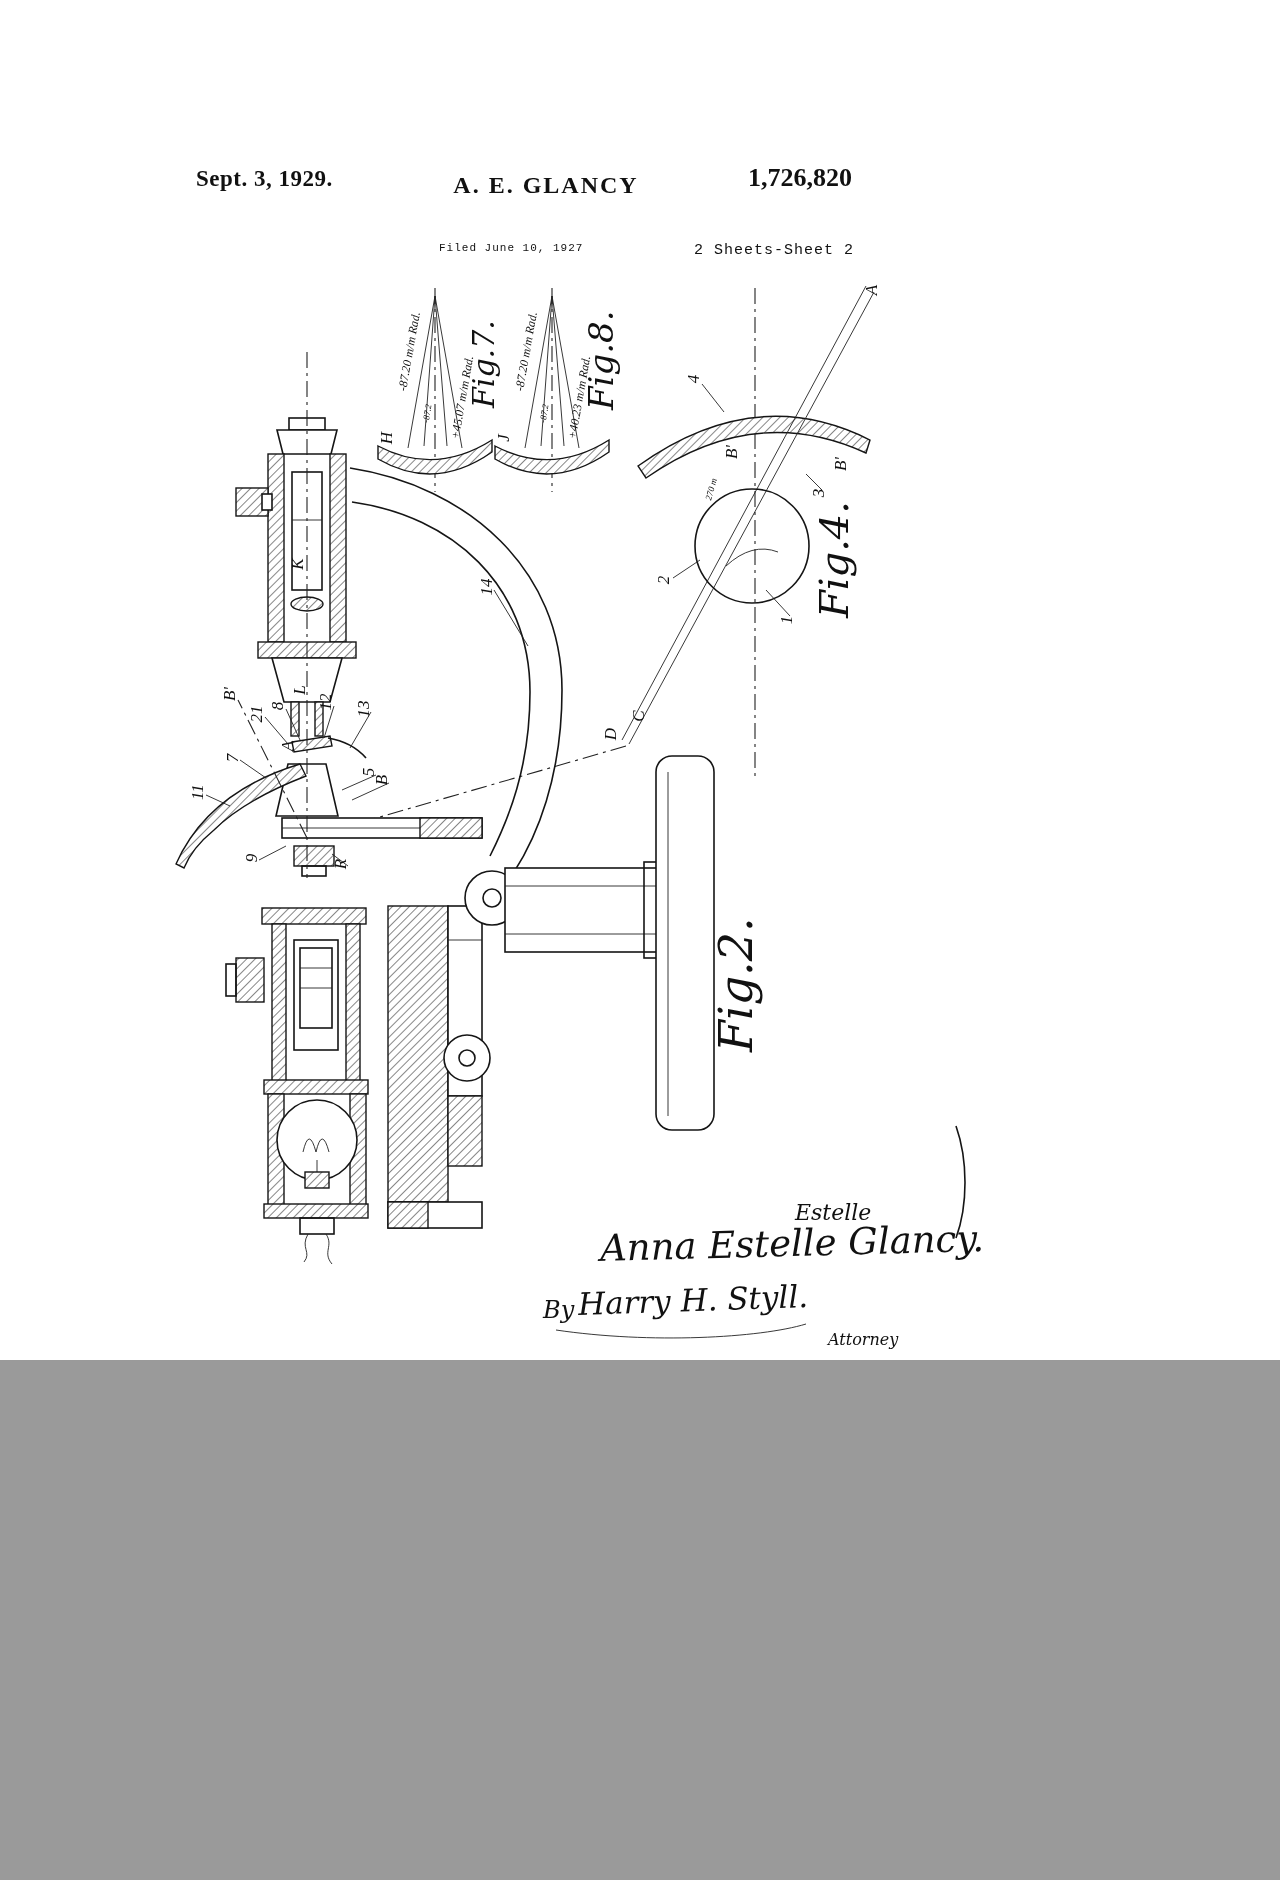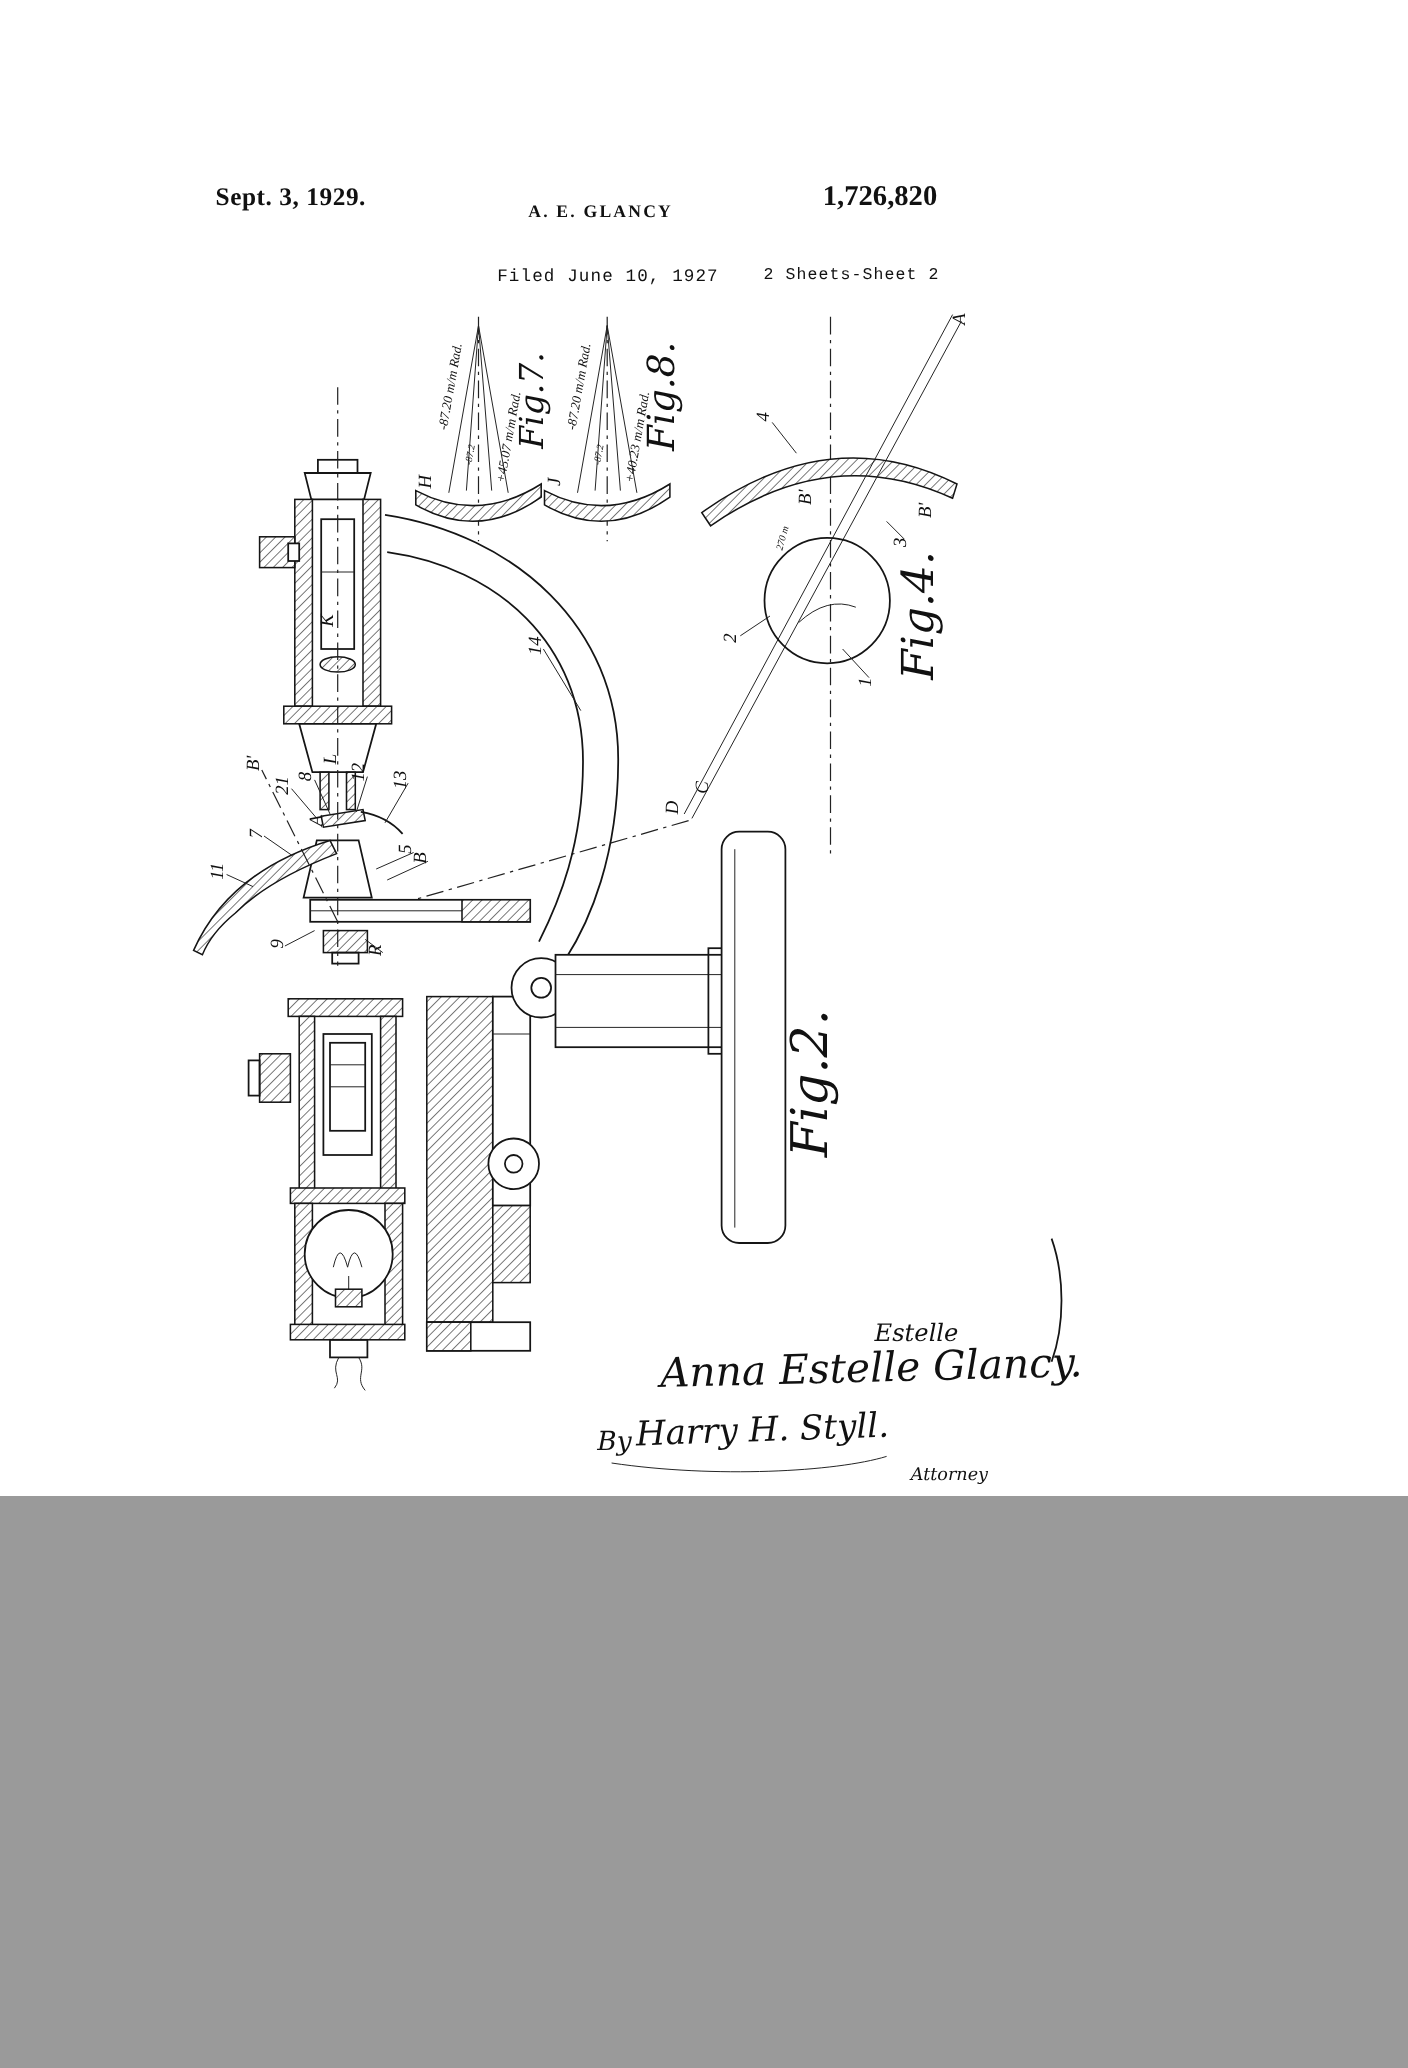--- a/index.html
+++ b/index.html
@@ -3,25 +3,25 @@
 <meta charset="utf-8">
 <style>
   * { margin:0; padding:0; box-sizing:border-box; }
   html,body { background:#9a9a9a; }
   .page {
     position:relative; width:1280px; height:1360px; margin:0 auto;
     background:#ffffff; color:#111;
     font-family:"Liberation Serif", serif; overflow:hidden;
   }
   .hdr-date { position:absolute; left:196px; top:166px; font-size:23px; font-weight:bold; letter-spacing:.5px; }
-  .hdr-author { position:absolute; left:0; top:184px; width:1092px; text-align:center; font-size:16px; font-weight:bold; letter-spacing:2px; }
+  .hdr-author { position:absolute; left:0; top:172px; width:1092px; text-align:center; font-size:24px; font-weight:bold; letter-spacing:2px; }
   .hdr-number { position:absolute; left:748px; top:163px; font-size:26px; font-weight:bold; }
   .hdr-title { position:absolute; left:0; top:206px; width:1092px; text-align:center;
                font-family:"Liberation Mono", monospace; font-size:15px; letter-spacing:2px; }
-  .hdr-filed { position:absolute; left:452px; top:242px; font-family:"Liberation Mono", monospace; font-size:16px; letter-spacing:1px; }
+  .hdr-filed { position:absolute; left:439px; top:242px; font-family:"Liberation Mono", monospace; font-size:11px; letter-spacing:1px; }
   .hdr-sheets { position:absolute; left:694px; top:242px; font-family:Liberation Mono, monospace; font-size:15px; letter-spacing:1px; }
 
   .script { font-family:"DejaVu Serif", serif; font-style:italic; }
   .sig-inventor-label { position:absolute; left:795px; top:1200px; font-size:22px; }
   .sig-name { position:absolute; left:600px; top:1222px; font-size:37px; transform:rotate(-1.5deg); }
   .sig-by { position:absolute; left:543px; top:1296px; font-size:24px; }
   .sig-attorney-name { position:absolute; left:578px; top:1282px; font-size:31px; transform:rotate(-2deg); }
   .sig-attorney-label { position:absolute; left:828px; top:1330px; font-size:16px; }
 
   svg.drawing { position:absolute; left:0; top:0; }

